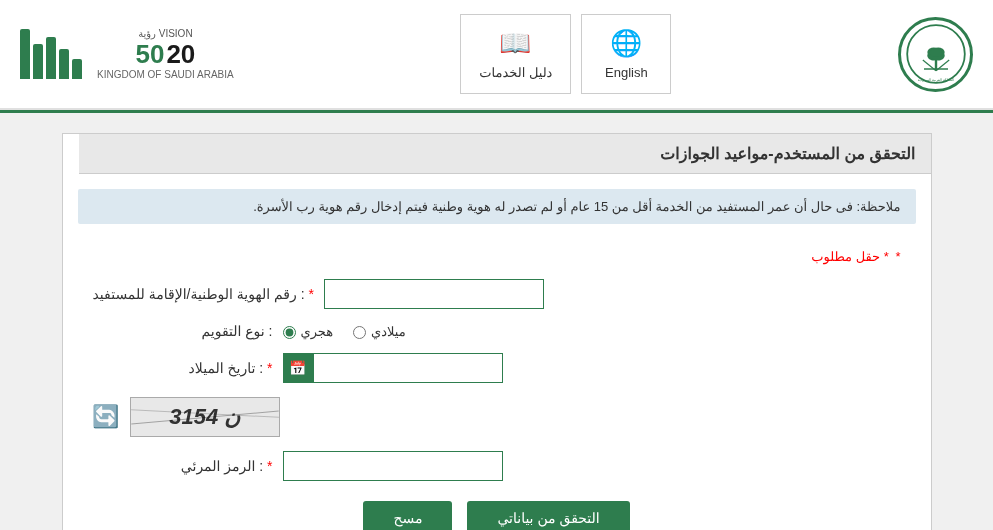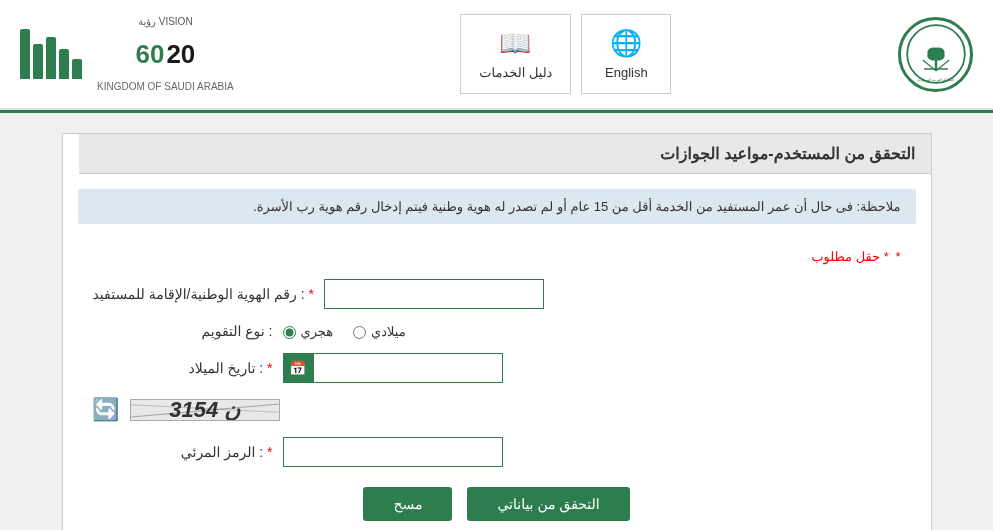--- a/index.html
+++ b/index.html
@@ -230,21 +230,21 @@
     .captcha-row {
       display: flex;
       align-items: center;
       justify-content: flex-end;
       margin-bottom: 14px;
       gap: 10px;
     }
 
     .captcha-image {
       width: 150px;
-      height: 22px;
+      height: 40px;
       background: #e8e8e8;
       border: 1px solid #aaa;
       display: flex;
       align-items: center;
       justify-content: center;
       font-style: italic;
       font-size: 22px;
       font-weight: bold;
       color: #333;
       letter-spacing: 4px;
@@ -312,21 +312,21 @@
       font-size: 14px;
       cursor: pointer;
       border-radius: 3px;
       font-family: Arial, sans-serif;
     }
 
     .vision-group {
       display: flex;
       flex-direction: column;
       align-items: center;
-      gap: 14px;
+      gap: 2px;
     }
 
     .vision-top {
       display: flex;
       align-items: center;
       gap: 5px;
     }
 
     .header-separator {
       width: 100%;
@@ -370,21 +370,21 @@
     </div>
   </div>
 
   <div class="header-right">
     <div class="vision-group">
       <div class="vision-top">
         <span style="font-size:10px;color:#555;">VISION رؤية</span>
       </div>
       <div style="display:flex;align-items:center;gap:2px;">
         <span style="font-size:26px;font-weight:bold;color:#1a1a1a;line-height:1;">20</span>
-        <span style="font-size:26px;font-weight:bold;color:#2e7d4e;line-height:1;">60</span>
+        <span style="font-size:26px;font-weight:bold;color:#2e7d4e;line-height:1;">50</span>
       </div>
       <span style="font-size:10px;color:#666;text-align:center;">KINGDOM OF SAUDI ARABIA</span>
     </div>
     <div class="bars-logo">
       <div class="bar" style="height:20px;"></div>
       <div class="bar" style="height:30px;"></div>
       <div class="bar" style="height:42px;"></div>
       <div class="bar" style="height:35px;"></div>
       <div class="bar" style="height:50px;"></div>
     </div>

